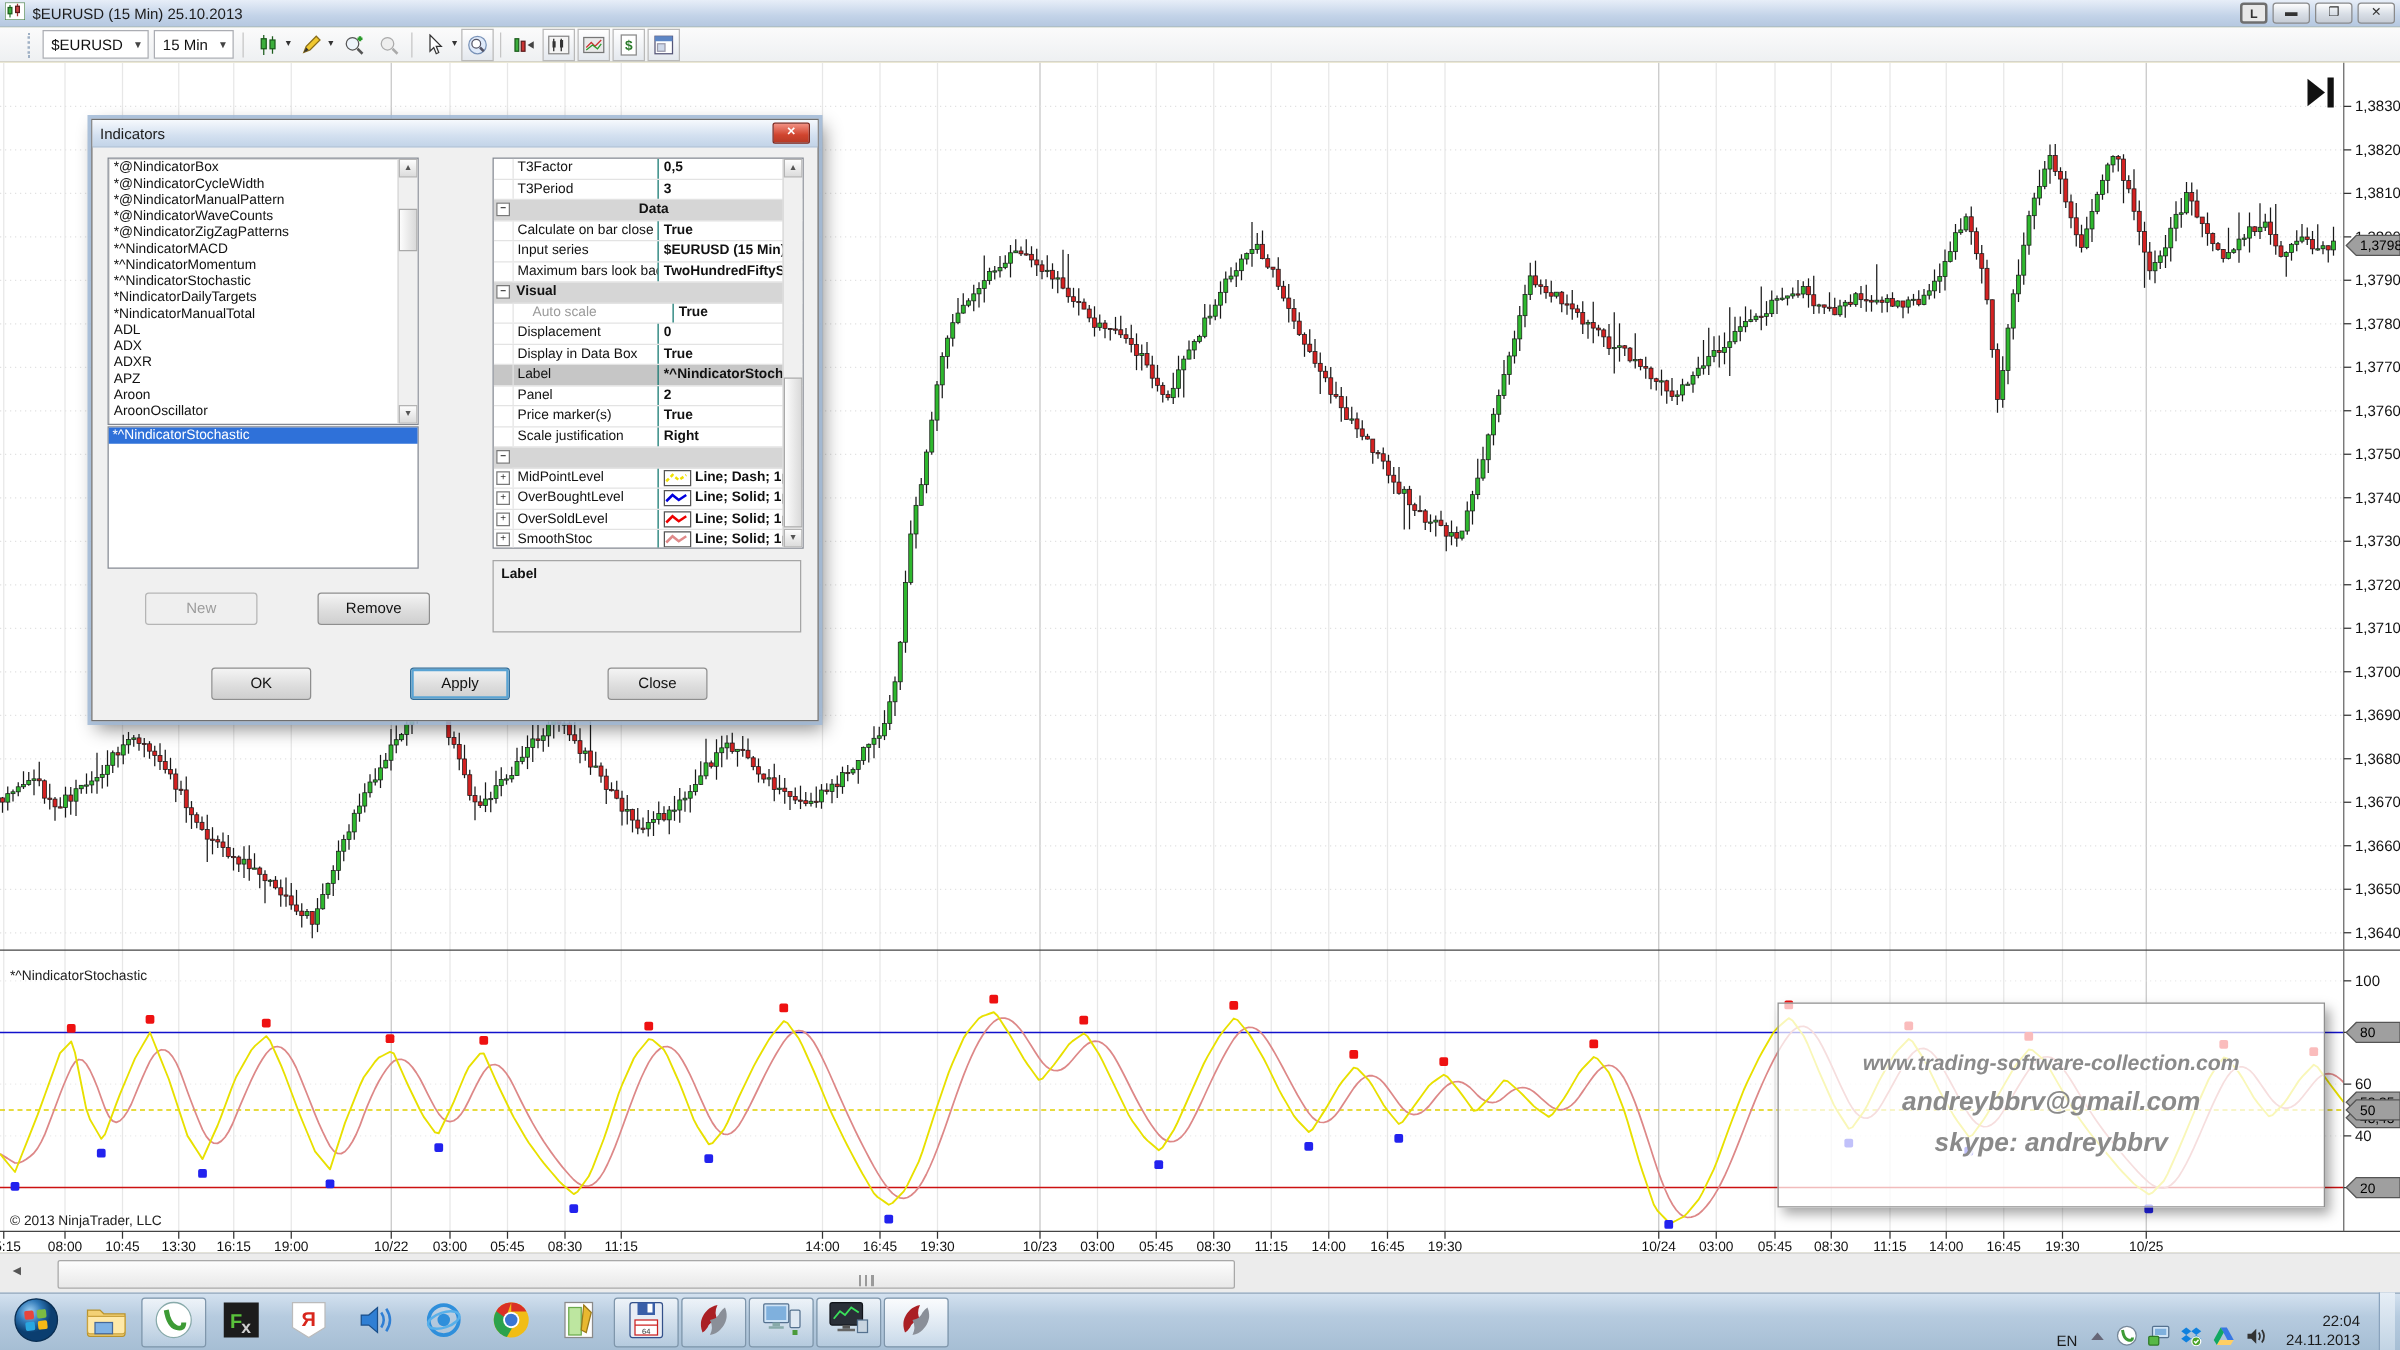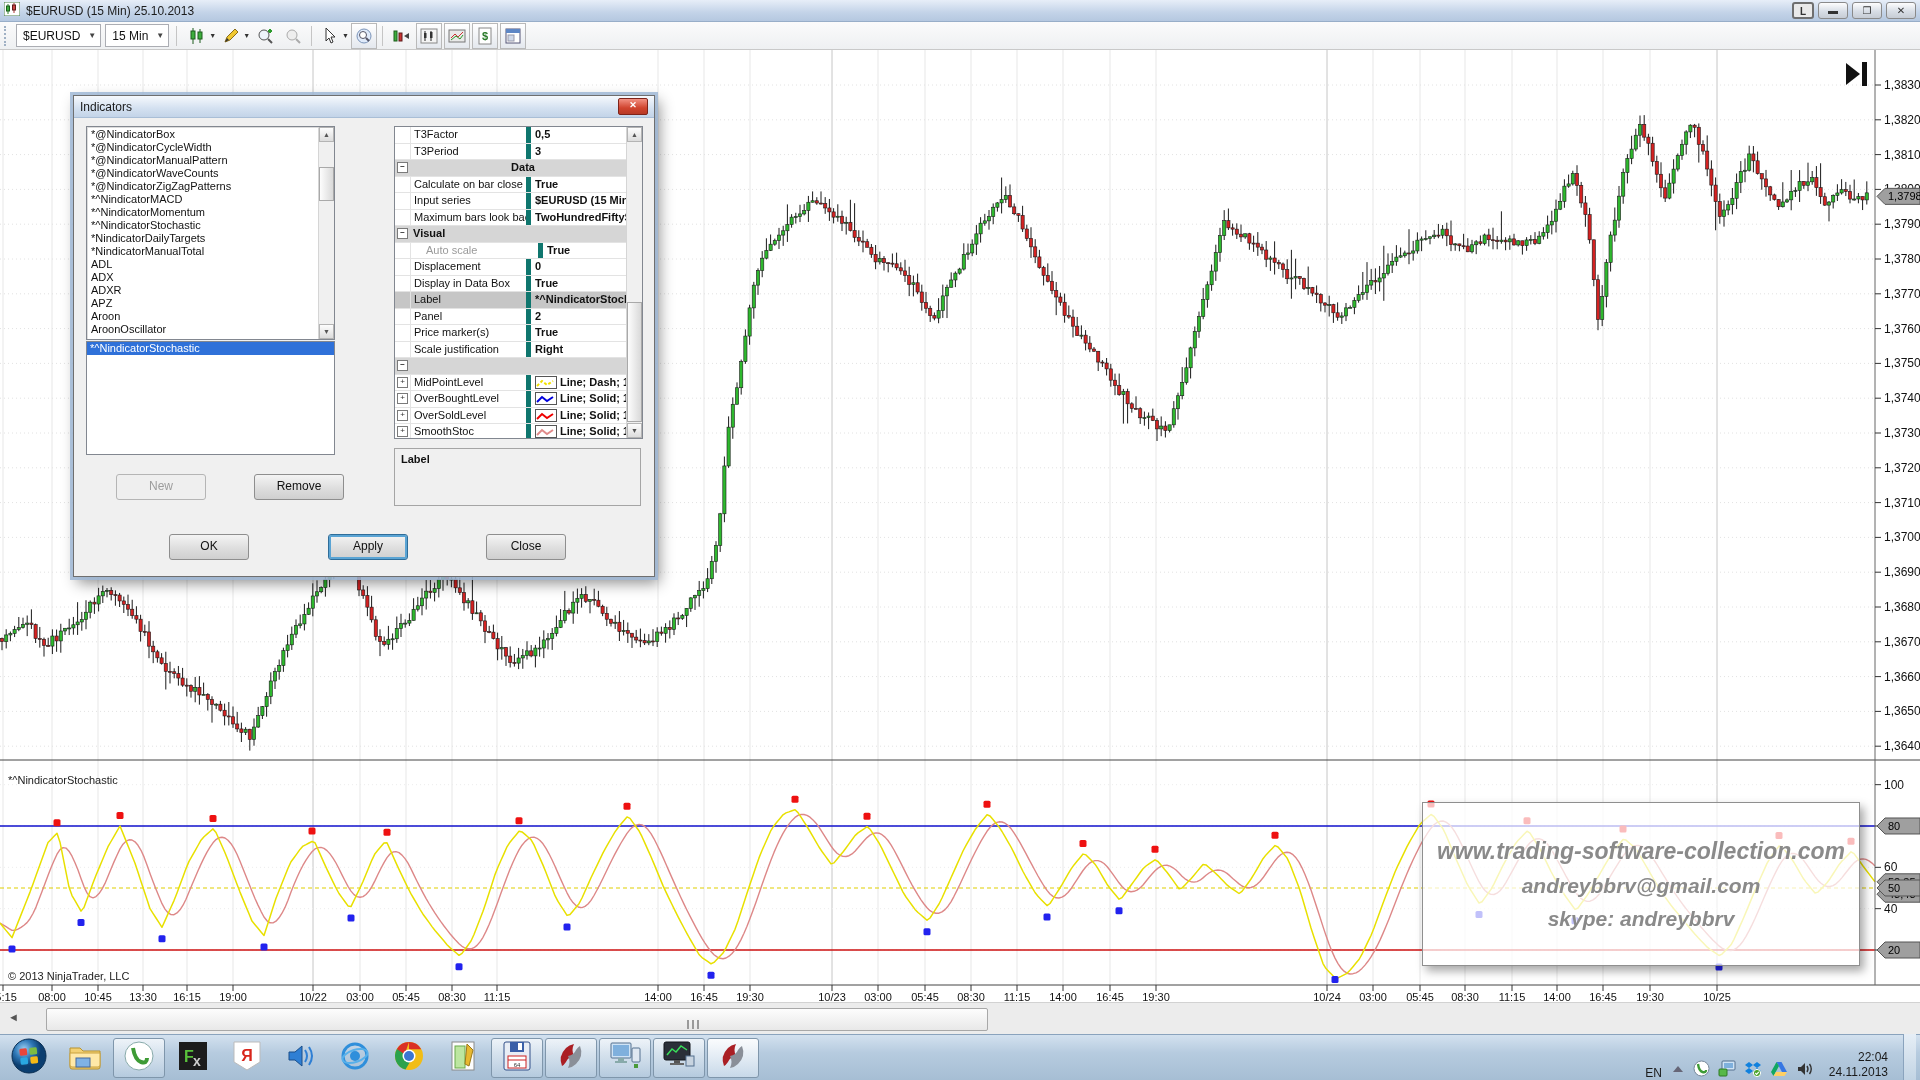--- a/index.html
+++ b/index.html
@@ -9,37 +9,37 @@
   .titlebar{position:absolute;left:0;top:0;width:1920px;height:22px;
     background:linear-gradient(180deg,#e7eef8,#c3d3e8 60%,#b5c8e0);
     border-bottom:1px solid #98aec8;display:flex;align-items:center;padding-left:4px;box-sizing:border-box;}
   .titlebar .title{margin-left:6px;color:#1c1c1c;font-size:12px;}
   .winbtns{position:absolute;right:4px;top:2px;display:flex;gap:4px;}
   .winbtn{width:30px;height:17px;border:1px solid #8a8a8a;border-radius:3px;
     background:linear-gradient(180deg,#fdfdfd,#d8dee6 55%,#c6ccd5);
     font-size:10px;line-height:15px;text-align:center;color:#333;box-sizing:border-box;}
   .winbtn.lbtn{width:22px;background:#e9e9e9;border:2px solid #6f6f6f;font-weight:bold;}
   .toolbar{position:absolute;left:0;top:22px;width:1920px;height:28px;background:linear-gradient(180deg,#fbfbfb,#eef0f2);
-    border-bottom:1px solid #c9c9c9;display:flex;align-items:center;gap:4px;padding-left:4px;box-sizing:border-box;}
+    border-bottom:1px solid #c9c9c9;display:flex;align-items:center;gap:4px;padding-left:22px;box-sizing:border-box;}
   .grip{width:4px;height:20px;border-left:2px dotted #9fb0c4;margin-right:2px;}
   .combo{display:flex;align-items:center;height:21px;border:1px solid #abadb3;background:#fff;
     padding:0 4px 0 6px;font-size:12px;gap:8px;}
   .combo .arr{font-size:8px;color:#444;}
   .tbsep{width:1px;height:20px;background:#c5c5c5;margin:0 3px;}
   .tbbtn{width:24px;height:24px;display:flex;align-items:center;justify-content:center;border:1px solid transparent;}
   .tbbtn.box{border:1px solid #b9b9b9;background:linear-gradient(180deg,#fff,#e4e8ee);}
   .tbbtn svg{display:block;}
   .tbdrop{font-size:7px;color:#333;margin-left:-3px;}
   
   #chartwrap{position:absolute;left:0;top:50px;width:1920px;height:952px;}
   #watermark{position:absolute;left:1422px;top:752px;width:436px;height:162px;
     background:rgba(255,255,255,0.72);border:1px solid #8f8f8f;box-shadow:4px 5px 9px rgba(0,0,0,0.35);
     display:flex;flex-direction:column;justify-content:center;gap:9px;text-align:center;
     font-style:italic;font-weight:bold;color:#8a8a8a;text-shadow:1px 1px 0 rgba(255,255,255,.8);}
-  #watermark .wm1{font-size:23px;}
+  #watermark .wm1{font-size:17px;}
   #watermark .wm2{font-size:21px;}
   #watermark .wm3{font-size:21px;}
   
   .hscroll{position:absolute;left:0;top:1002px;width:1920px;height:32px;background:#ececec;border-top:1px solid #d2d2d2;}
   .hthumb{position:absolute;left:46px;top:5px;width:940px;height:21px;background:linear-gradient(180deg,#fdfdfd,#e8e8e8);
     border:1px solid #a8a8a8;border-radius:2px;}
   .hgrip{position:absolute;left:640px;top:11px;width:14px;height:9px;
     background:repeating-linear-gradient(90deg,#9a9a9a 0 2px,transparent 2px 5px);}
   .harrow{position:absolute;left:8px;top:8px;font-size:11px;color:#555;}
   
@@ -63,21 +63,21 @@
   .cfgbox{position:absolute;left:12px;top:245px;width:247px;height:112px;background:#fff;border:1px solid #828790;}
   .btn{position:absolute;height:24px;background:linear-gradient(180deg,#f4f4f4,#dcdcdc 60%,#cfcfcf);
     border:1px solid #8e8e8e;border-radius:3px;text-align:center;font-size:12px;line-height:22px;color:#111;}
   .btn.disabled{color:#9c9c9c;border-color:#b5b5b5;background:#efefef;}
   .btn.defaultbtn{box-shadow:0 0 0 2px #5aa4d4 inset;border-color:#2f6d99;}
   
   .pgrid{position:absolute;left:320px;top:30px;width:247px;height:311px;background:#fff;border:1px solid #828790;overflow:hidden;}
   .prow{display:flex;height:15.5px;line-height:15px;border-bottom:1px solid #e3e3e3;font-size:11px;white-space:nowrap;}
   .pmargin{width:15px;border-right:1px solid #e3e3e3;flex:none;display:flex;align-items:center;justify-content:center;}
   .pm-box{width:9px;height:9px;border:1px solid #7a7a7a;font-size:8px;line-height:7px;text-align:center;color:#333;background:#fff;}
-  .plabel{width:112px;flex:none;padding-left:3px;overflow:hidden;border-right:5px solid #0f766e;}
+  .plabel{width:112px;flex:none;padding-left:3px;overflow:hidden;border-right:1px solid #0f766e;}
   .pvalue{flex:1;padding-left:4px;overflow:hidden;font-weight:bold;display:flex;align-items:center;gap:3px;}
   .prow.cat{background:#d6d6d6;font-weight:bold;}
   .prow.cat .pmargin{border-right:none;background:#d6d6d6;}
   .prow.selrow{background:#c6c6c6;}
   .prow .gray{color:#9a9a9a;margin-left:12px;}
   .plinicon{width:20px;height:11px;border:1px solid #555;background:#fff;flex:none;}
   .descbox{position:absolute;left:320px;top:352px;width:247px;height:58px;border:1px solid #a5a5a5;background:#f0f0f0;
     padding:4px 6px;box-sizing:border-box;font-weight:bold;font-size:11px;}
   
   .taskbar{position:absolute;left:0;top:1034px;width:1920px;height:46px;

